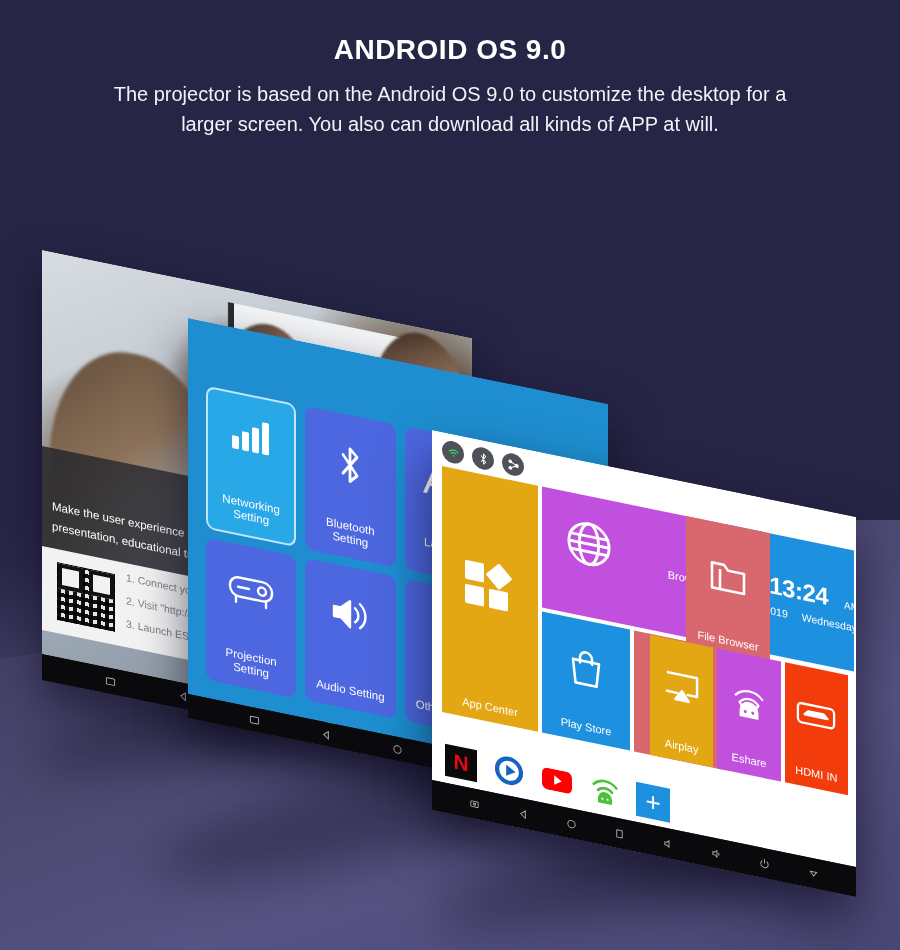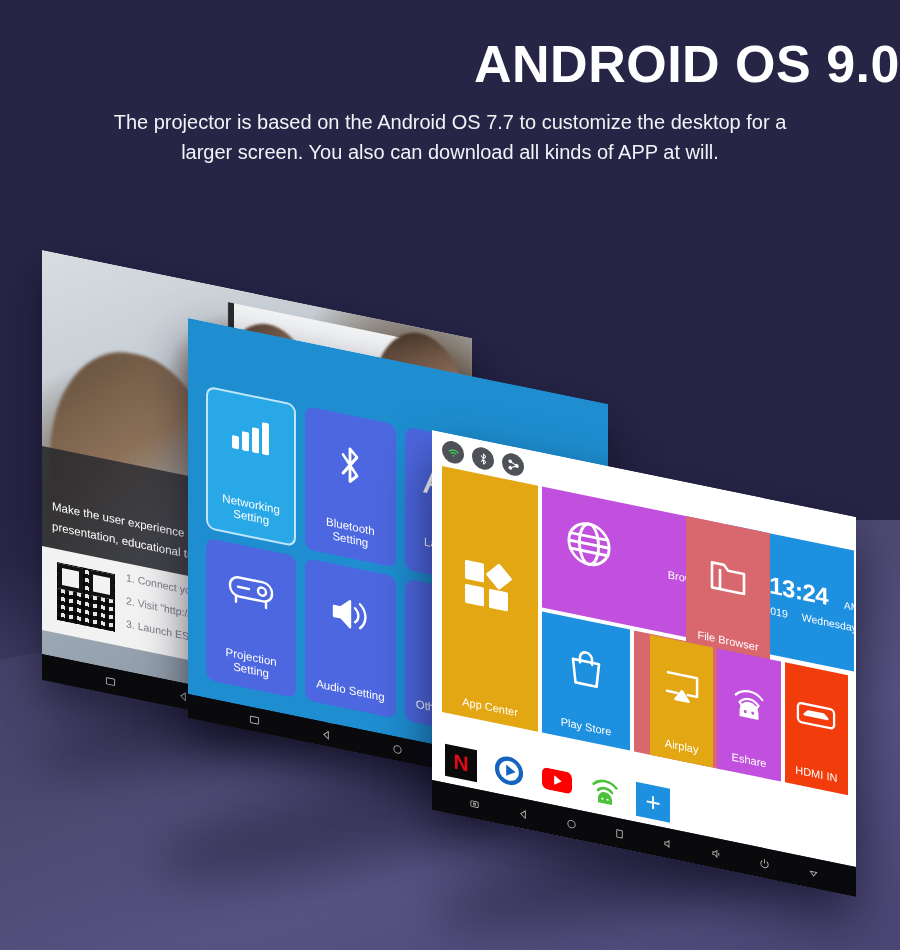--- a/index.html
+++ b/index.html
@@ -139,37 +139,37 @@
      color:#e50914;font-weight:700;font-size:21px;font-family:"Liberation Sans",sans-serif;}
   .plus-btn{width:34px;height:34px;background:#1e90e0;display:flex;align-items:center;justify-content:center;
      color:#fff;font-size:26px;line-height:1;}
 
   .navicons{position:absolute;left:0;right:0;top:0;bottom:0;display:flex;align-items:center;
     justify-content:space-evenly;opacity:.82;}
   .navicons svg{display:block;}
 
   
   .hdr{position:absolute;left:0;right:0;top:34px;text-align:center;color:#fff;}
-  .hdr h1{margin:0 0 14px;font-size:52px;font-weight:700;letter-spacing:.5px;text-align:right;}
+  .hdr h1{margin:0 0 14px;font-size:28px;font-weight:700;letter-spacing:.5px;}
   .hdr p{margin:0 auto;max-width:720px;font-size:20px;line-height:1.48;font-weight:400;color:#f3f2f7;}
 </style>
 </head>
 <body>
 
 <div class="stage">
 
   <div class="floor"></div>
   <div class="floor-edge"></div>
   <div class="floor-shadow sh1"></div>
   <div class="floor-shadow sh2"></div>
   <div class="floor-shadow sh3"></div>
 
   <div class="hdr">
     <h1>ANDROID OS 9.0</h1>
-    <p>The projector is based on the Android OS 7.7 to customize the desktop for a larger screen. You also can download all kinds of APP at will.</p>
+    <p>The projector is based on the Android OS 9.0 to customize the desktop for a larger screen. You also can download all kinds of APP at will.</p>
   </div>
 
   <div class="screen" id="screen-back">
     <div class="bezel"></div>
     <div class="content">
       <div class="photo">
         <div class="man-a"></div>
         <div class="board">
           <div class="l1"></div>
             <div class="l2"></div>

